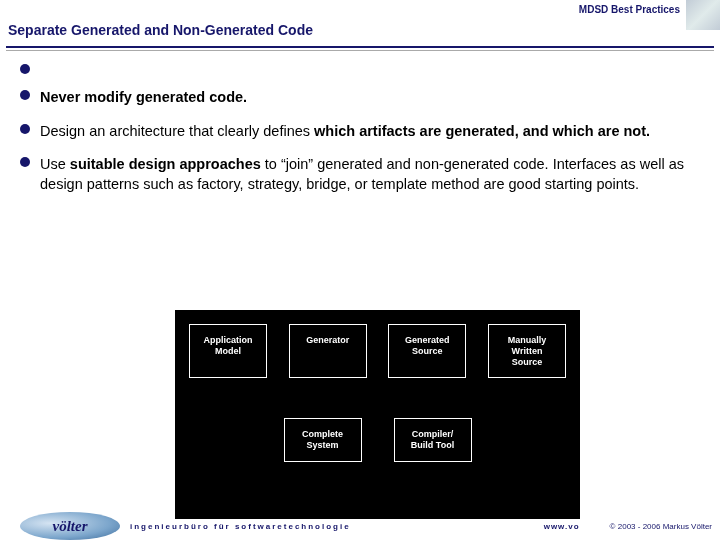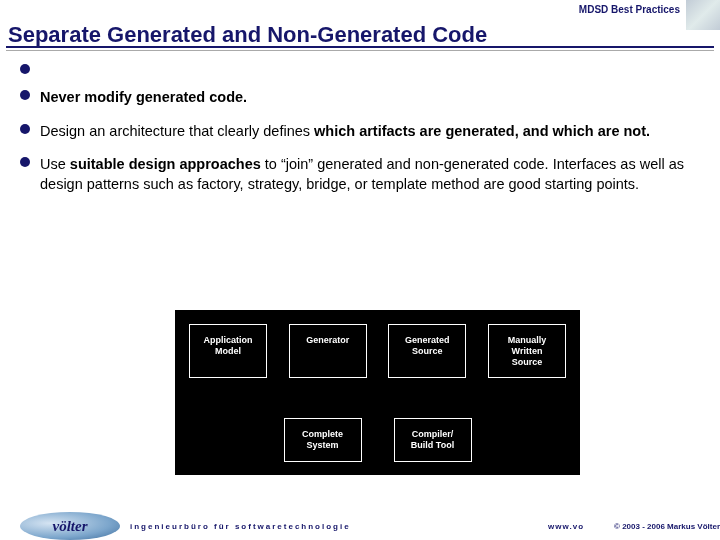--- a/index.html
+++ b/index.html
@@ -25,21 +25,21 @@
   .header-deco {
     position: absolute;
     top: 0; right: 0;
     width: 34px; height: 30px;
     background: linear-gradient(135deg, #9ab 0%, #cdd 50%, #9ab 100%);
     opacity: 0.6;
   }
   .title {
     position: absolute;
     top: 22px; left: 8px;
-    font-size: 22px;
+    font-size: 14px;
     font-weight: bold;
     color: #16166a;
   }
   .title-rule {
     position: absolute;
     top: 46px; left: 6px; right: 6px;
     height: 2px;
     background: #16166a;
   }
   .title-rule2 {
@@ -65,21 +65,21 @@
     background: #16166a;
     border-radius: 50%;
     flex: 0 0 10px;
     margin-right: 10px;
     margin-top: 2px;
   }
   .bullet-text b { font-weight: bold; }
   .diagram {
     position: absolute;
     top: 310px; left: 175px;
-    width: 405px; height: 165px;
+    width: 405px; height: 209px;
     background: #000;
     padding: 14px 14px 10px 14px;
   }
   .drow {
     display: flex;
     justify-content: space-between;
     gap: 12px;
   }
   .drow.top { margin-bottom: 40px; }
   .drow.bottom { justify-content: center; gap: 32px; }
@@ -126,23 +126,23 @@
     letter-spacing: 2px;
     color: #16166a;
     font-weight: bold;
   }
   .footer-url {
     margin: 0 30px;
     letter-spacing: 1px;
     font-weight: bold;
   }
   .footer-copy {
-    margin-right: 0;
+    margin-right: 8px;
     font-size: 8px;
-    font-weight: bold;
+    font-weight: normal;
     color: #16166a;
   }
 </style>
 </head>
 <body>
 
 <div class="header-deco"></div>
 <div class="header-bar">MDSD Best Practices</div>
 
 <div class="title">Separate Generated and Non-Generated Code</div>

